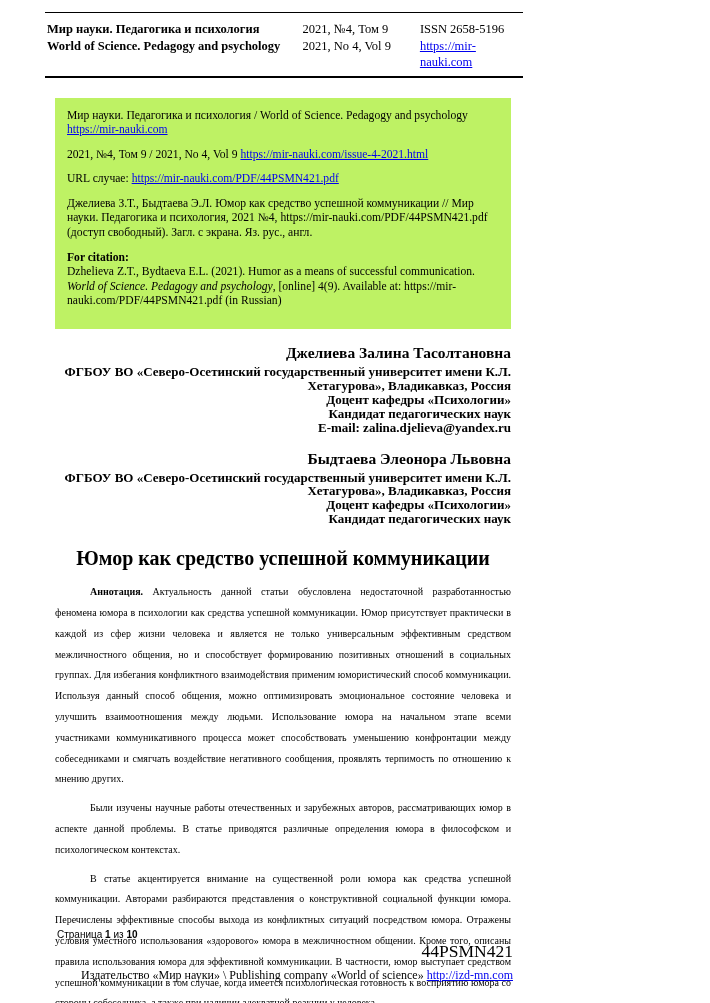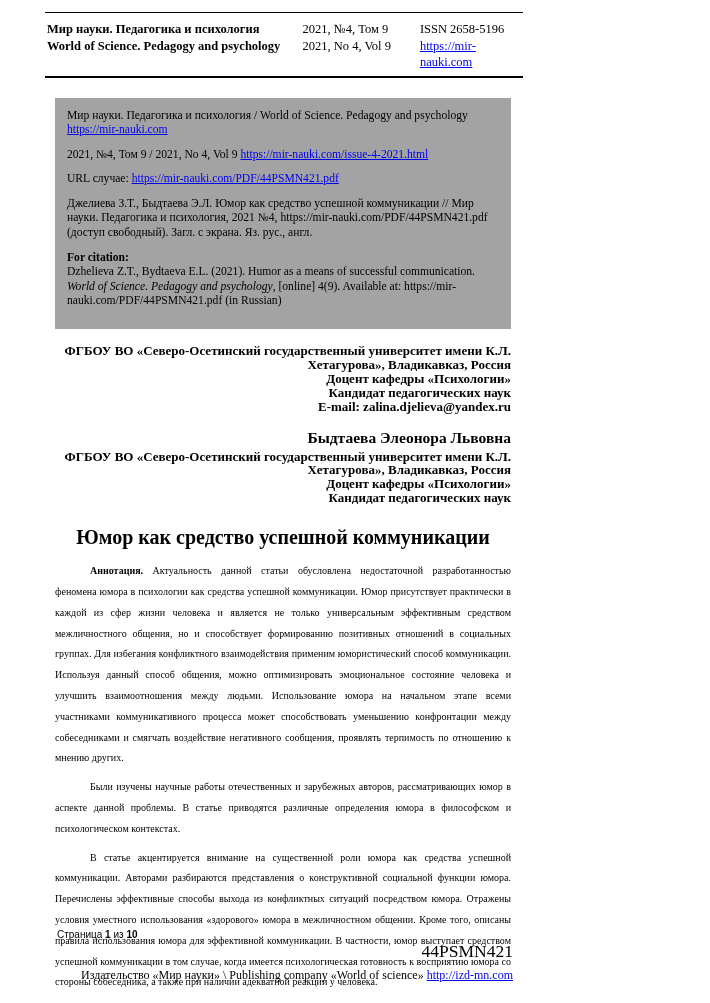--- a/index.html
+++ b/index.html
@@ -21,21 +21,21 @@
     display:flex;
     font-size:12.5px;
     line-height:16.5px;
   }
   .header .col-journal{width:331px;font-weight:bold;}
   .header .col-issue{width:152px;}
   .header .col-issn{width:131px;}
   
   .info-box{
     margin:20px 57px 0 55px;
-    background:#a3a3a3;
+    background:#bef264;
     padding:9px 12px 10px 12px;
     font-size:11.6px;
     line-height:14.6px;
   }
   .info-box .box-line{margin:2px 0 10px 0;}
   .info-box .box-heading{font-weight:bold;margin:4px 0 0 0;}
   .info-box .box-par{margin:0 0 10px 0;}
   
   .author-block{margin:15px 57px 0 55px;text-align:right;}
   .author-name{font-size:15.5px;font-weight:bold;margin-bottom:3px;}
@@ -105,20 +105,21 @@
       <span>URL случае: </span><a href="#">https://mir-nauki.com/PDF/44PSMN421.pdf</a>
     </div>
     <div class="box-par">Джелиева З.Т., Быдтаева Э.Л. Юмор как средство успешной коммуникации // Мир науки. Педагогика и психология, 2021 №4, https://mir-nauki.com/PDF/44PSMN421.pdf (доступ свободный). Загл. с экрана. Яз. рус., англ.</div>
     <div class="box-heading">For citation:</div>
     <div class="box-par">
       <span>Dzhelieva Z.T., Bydtaeva E.L. (2021). Humor as a means of successful communication. </span><i>World of Science. Pedagogy and psychology</i><span>, [online] 4(9). Available at: https://mir-nauki.com/PDF/44PSMN421.pdf (in Russian)</span>
     </div>
   </div>
 
   <div class="author-block">
+    <div class="author-name">Джелиева Залина Тасолтановна</div>
     <div class="author-detail">ФГБОУ ВО «Северо-Осетинский государственный университет имени К.Л. Хетагурова», Владикавказ, Россия</div>
     <div class="author-detail">Доцент кафедры «Психологии»</div>
     <div class="author-detail">Кандидат педагогических наук</div>
     <div class="author-detail">E-mail: zalina.djelieva@yandex.ru</div>
   </div>
 
   <div class="author-block">
     <div class="author-name">Быдтаева Элеонора Львовна</div>
     <div class="author-detail">ФГБОУ ВО «Северо-Осетинский государственный университет имени К.Л. Хетагурова», Владикавказ, Россия</div>
     <div class="author-detail">Доцент кафедры «Психологии»</div>

